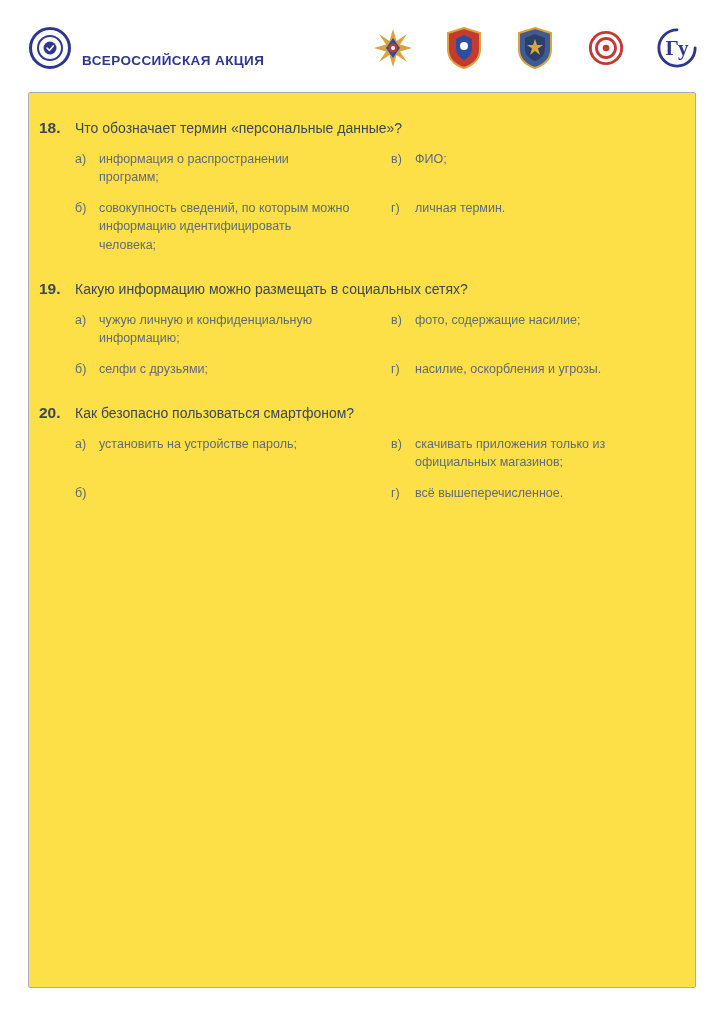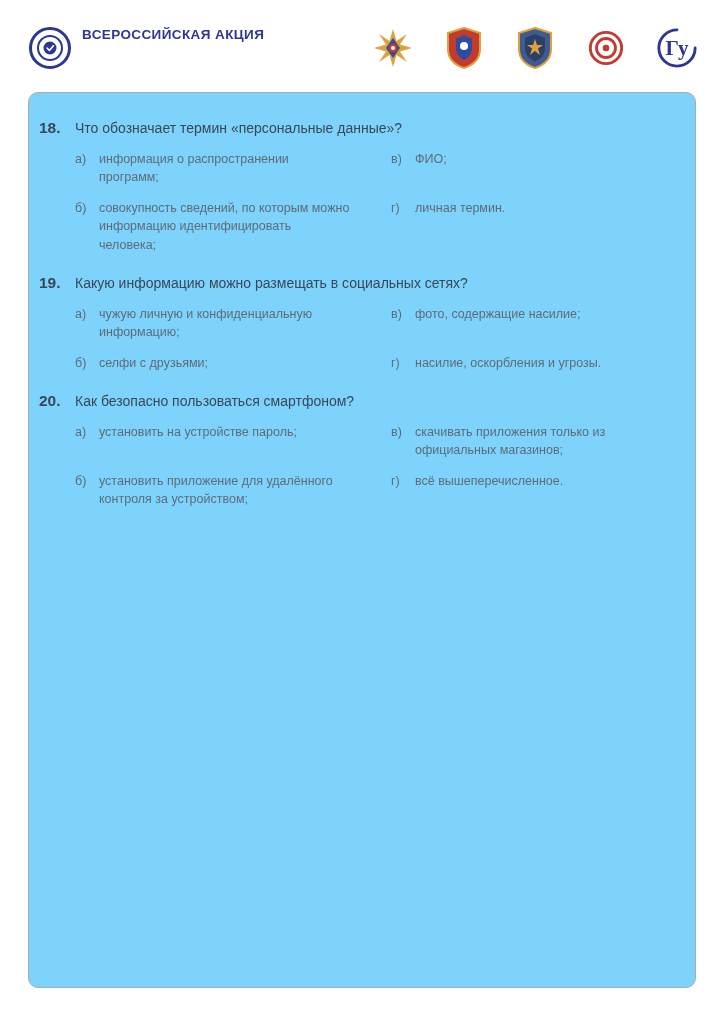--- a/index.html
+++ b/index.html
@@ -17,46 +17,46 @@
   .header {
     position: absolute;
     top: 22px;
     left: 28px;
     right: 26px;
     height: 52px;
     display: flex;
     justify-content: space-between;
     align-items: center;
   }
-  .brand { display: flex; align-items: flex-start; gap: 10px; }
+  .brand { display: flex; align-items: flex-end; gap: 10px; }
   .brand-icon { width: 44px; height: 44px; flex-shrink: 0; }
   .brand-text {
     font-weight: 700;
     font-size: 13.5px;
     line-height: 1.3;
     color: #2e3690;
     letter-spacing: 0.4px;
   }
   .emblems { display: flex; align-items: center; gap: 29px; }
   .emblem { width: 42px; height: 44px; display: flex; align-items: center; justify-content: center; }
 
   
   .content-box {
     position: absolute;
     top: 92px;
     left: 28px;
     width: 668px;
     height: 896px;
     border: 1px solid #a9adb3;
-    border-radius: 10px;
-    background: #7dd3fc;
+    border-radius: 2px;
+    background: #fde047;
     padding: 26px 22px 20px 10px;
   }
 
-  .question + .question { margin-top: 20px; }
+  .question + .question { margin-top: 26px; }
 
   .q-head {
     display: flex;
     align-items: baseline;
     gap: 9px;
     margin-bottom: 13px;
   }
   .q-num {
     font-size: 15.5px;
     font-weight: 700;
@@ -203,21 +203,20 @@
       <span class="q-num">20.</span>
       <h2 class="q-text">Как безопасно пользоваться смартфоном?</h2>
     </div>
     <div class="q-options">
       <div class="opt">
         <span class="opt-letter">а)</span>
         <span class="opt-text">установить на устройстве пароль;</span>
       </div>
       <div class="opt">
         <span class="opt-letter">б)</span>
-        <span class="opt-text">установить приложение для удалённого контроля за устройством;</span>
       </div>
       <div class="opt">
         <span class="opt-letter">в)</span>
         <span class="opt-text">скачивать приложения только из официальных магазинов;</span>
       </div>
       <div class="opt">
         <span class="opt-letter">г)</span>
         <span class="opt-text">всё вышеперечисленное.</span>
       </div>
     </div>

